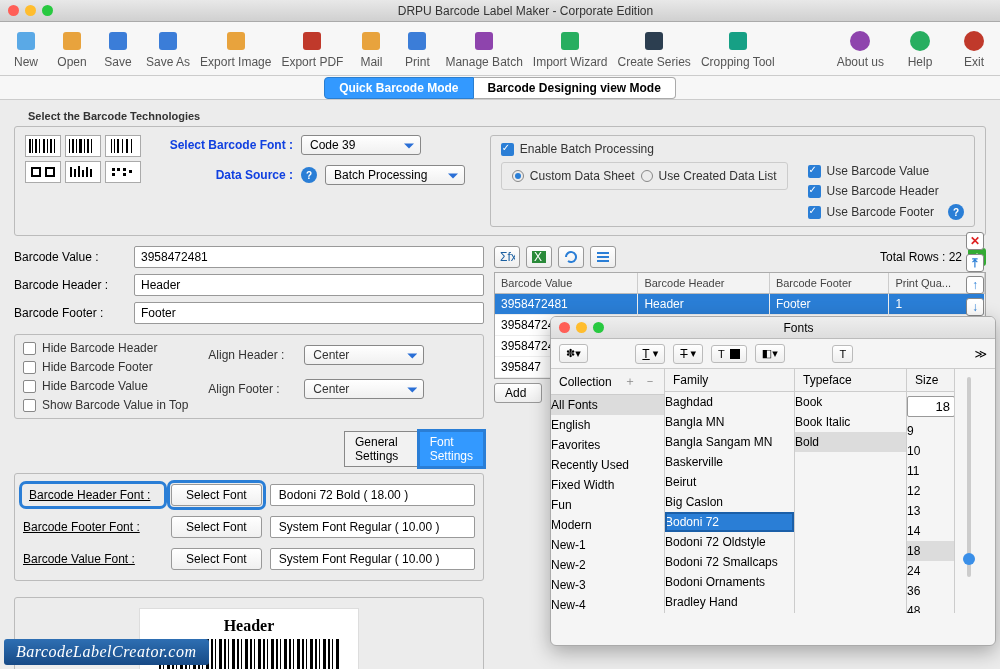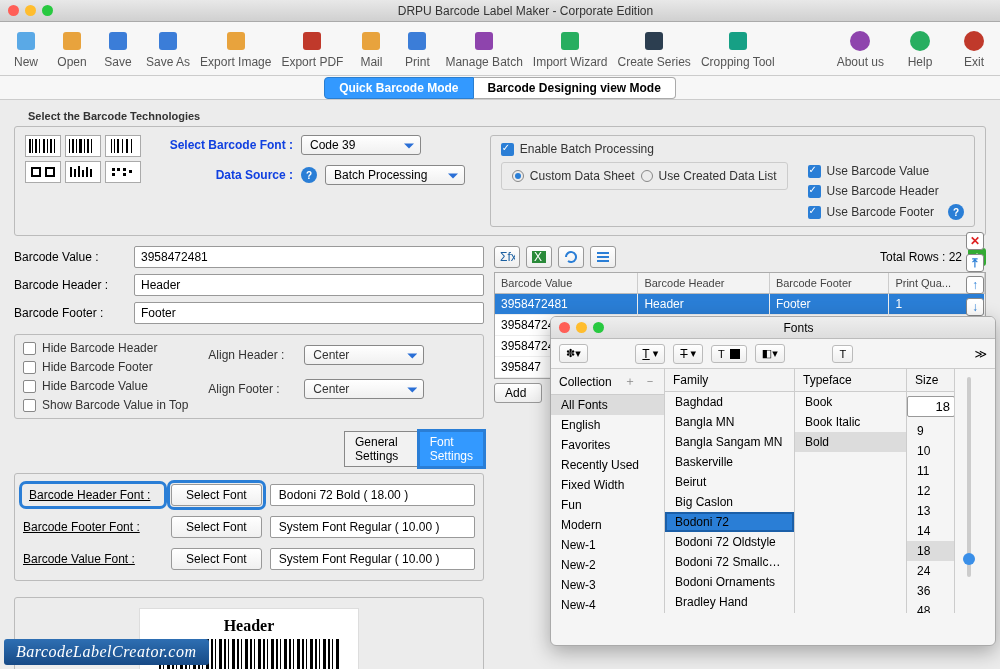--- a/index.html
+++ b/index.html
@@ -94,23 +94,23 @@
 
 .fonts-pop { position:absolute; left:550px; top:316px; width:446px; height:330px; background:#f5f5f5; border:1px solid #aaa; border-radius:6px; box-shadow:0 6px 20px rgba(0,0,0,.3); overflow:hidden; }
 .fonts-title { height:22px; background:linear-gradient(#eee,#ddd); display:flex; align-items:center; padding:0 8px; border-bottom:1px solid #bbb; }
 .fonts-title .title { flex:1; text-align:center; font-size:12px; }
 .fonts-tb { height:30px; display:flex; align-items:center; gap:8px; padding:0 8px; border-bottom:1px solid #ccc; }
 .ft-btn { border:1px solid #bbb; border-radius:3px; padding:2px 6px; background:linear-gradient(#fff,#eee); display:flex; align-items:center; gap:3px; font-size:11px; }
 .fonts-cols { display:flex; height:244px; }
 .fc { border-right:1px solid #ccc; overflow:hidden; display:flex; flex-direction:column; }
 .fc-head { background:#f3f3f3; border-bottom:1px solid #ccc; padding:4px 8px; font-size:11px; display:flex; align-items:center; gap:8px; }
 .fc-list { overflow:auto; }
-.fc-item { padding:3px 10px; font-size:12px; cursor:default; white-space:nowrap; overflow:hidden; text-overflow:ellipsis; }
+.fc-item { padding:3px 0; font-size:12px; cursor:default; white-space:nowrap; overflow:hidden; text-overflow:ellipsis; }
 .fc-item.sel { background:#dcdcdc; }
-.fc-item.hi { background:#2a7ed6; color:#000000; outline:2px solid #1b5fa8; outline-offset:-2px; }
+.fc-item.hi { background:#2a7ed6; color:#ffffff; outline:2px solid #1b5fa8; outline-offset:-2px; }
 .fc-size { width:64px; }
 .size-in { width:48px; border:1px solid #999; border-radius:2px; padding:2px 4px; text-align:right; margin:4px auto; display:block; font-size:13px; }
 .vslider { width:4px; background:#ccc; height:200px; margin:8px auto; position:relative; border-radius:2px; }
 .vslider .thumb { position:absolute; width:12px; height:12px; background:#3a8fe8; border-radius:50%; left:-4px; bottom:12px; }
 
 .watermark { position:absolute; left:4px; bottom:4px; background:linear-gradient(#2e6fb3,#174a86); color:#fff; padding:4px 12px; font-style:italic; font-size:16px; border-radius:3px; font-family:Georgia,serif; letter-spacing:.5px; }
 
 </style>
 </head>
 <body>

